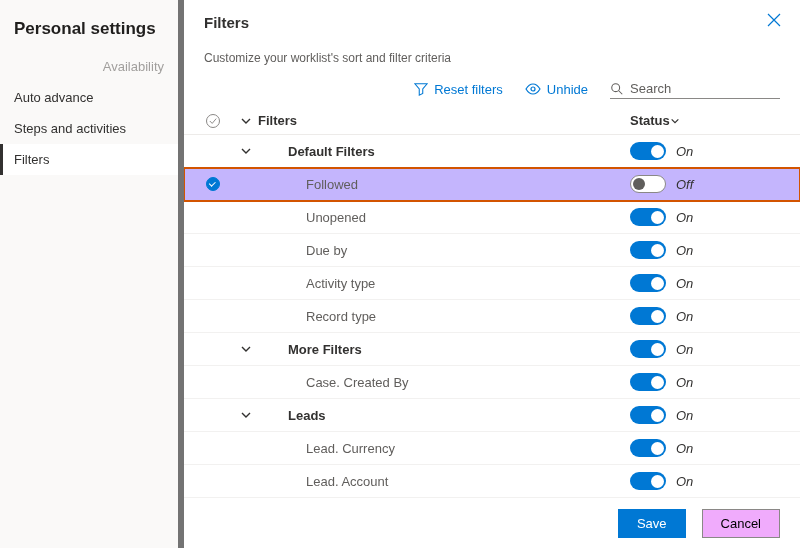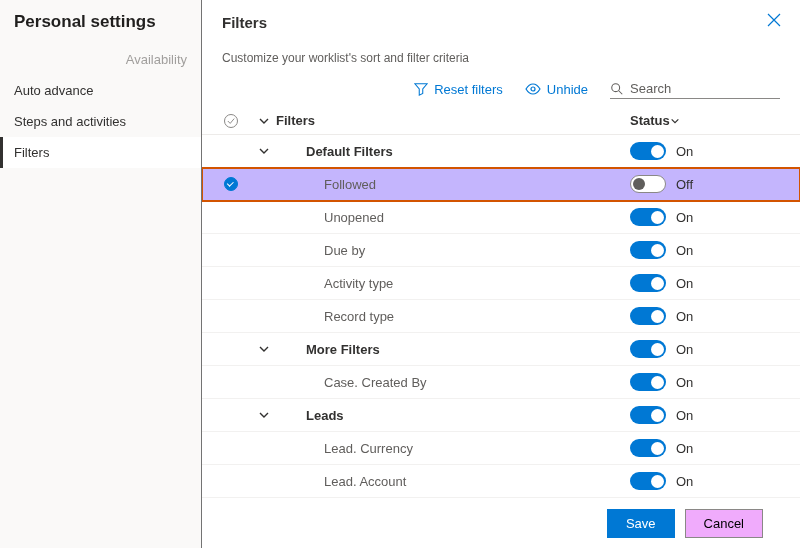--- a/index.html
+++ b/index.html
@@ -7,24 +7,24 @@
     font-family: "Segoe UI", Arial, sans-serif;
     font-size: 13px;
     color: #323130;
     background: #fff;
     width: 800px;
     height: 548px;
     overflow: hidden;
     display: flex;
   }
   .sidebar {
-    width: 202px;
+    width: 184px;
     background: #faf9f8;
-    border-right: 1px solid #737373;
-    padding-top: 12px;
+    border-right: 6px solid #737373;
+    padding-top: 19px;
   }
   .sidebar-title {
     font-size: 17px;
     font-weight: 600;
     padding: 0 14px 12px 14px;
     color: #201f1e;
   }
   .sidebar-item {
     padding: 8px 14px;
     font-size: 13px;
@@ -121,40 +121,40 @@
     position: relative; cursor: pointer; flex:none;
   }
   .toggle.on { background:#0078d4; }
   .toggle.off { background:#fff; border:1px solid #8a8886; }
   .toggle .knob {
     position:absolute; top:2px; width:13px; height:13px; border-radius:50%;
     background:#fff;
   }
   .toggle.on .knob { right:2px; top:2.5px; }
   .toggle.off .knob { left:2px; top:1.5px; background:#605e5c; width:12px; height:12px; }
-  .status-label { font-size:13px; color:#323130; }
+  .status-label { font-size:13px; color:#323130;font-style:italic; }
   .highlight {
     background:#c4b5fd;
     outline: 2px solid #d35400;
     outline-offset: -1px;
   }
   .check-circle {
     width:14px; height:14px; border-radius:50%; border:1px solid #8a8886;
     display:flex; align-items:center; justify-content:center;
   }
   .check-circle.filled {
     background:#0078d4; border-color:#0078d4;
   }
   .check-circle.filled::after {
     content:""; width:5px; height:3px; border-left:1.5px solid #fff; border-bottom:1.5px solid #fff;
     transform: rotate(-45deg) translate(0px,-1px);
   }
   .footer {
-    position:absolute; bottom:0; left:0; right:17px;
-    display:flex; justify-content:flex-end; gap:10px;
+    position:absolute; bottom:0; left:0; right:0;
+    display:flex; justify-content:flex-end; gap:16px;
     padding: 10px 20px;
     background:#fff;
     align-items:center;
   }
   .btn {
     padding: 6px 18px;
     font-size: 13px;
     cursor: pointer;
     border: 1px solid #8a8886;
     background:#f0abfc;

